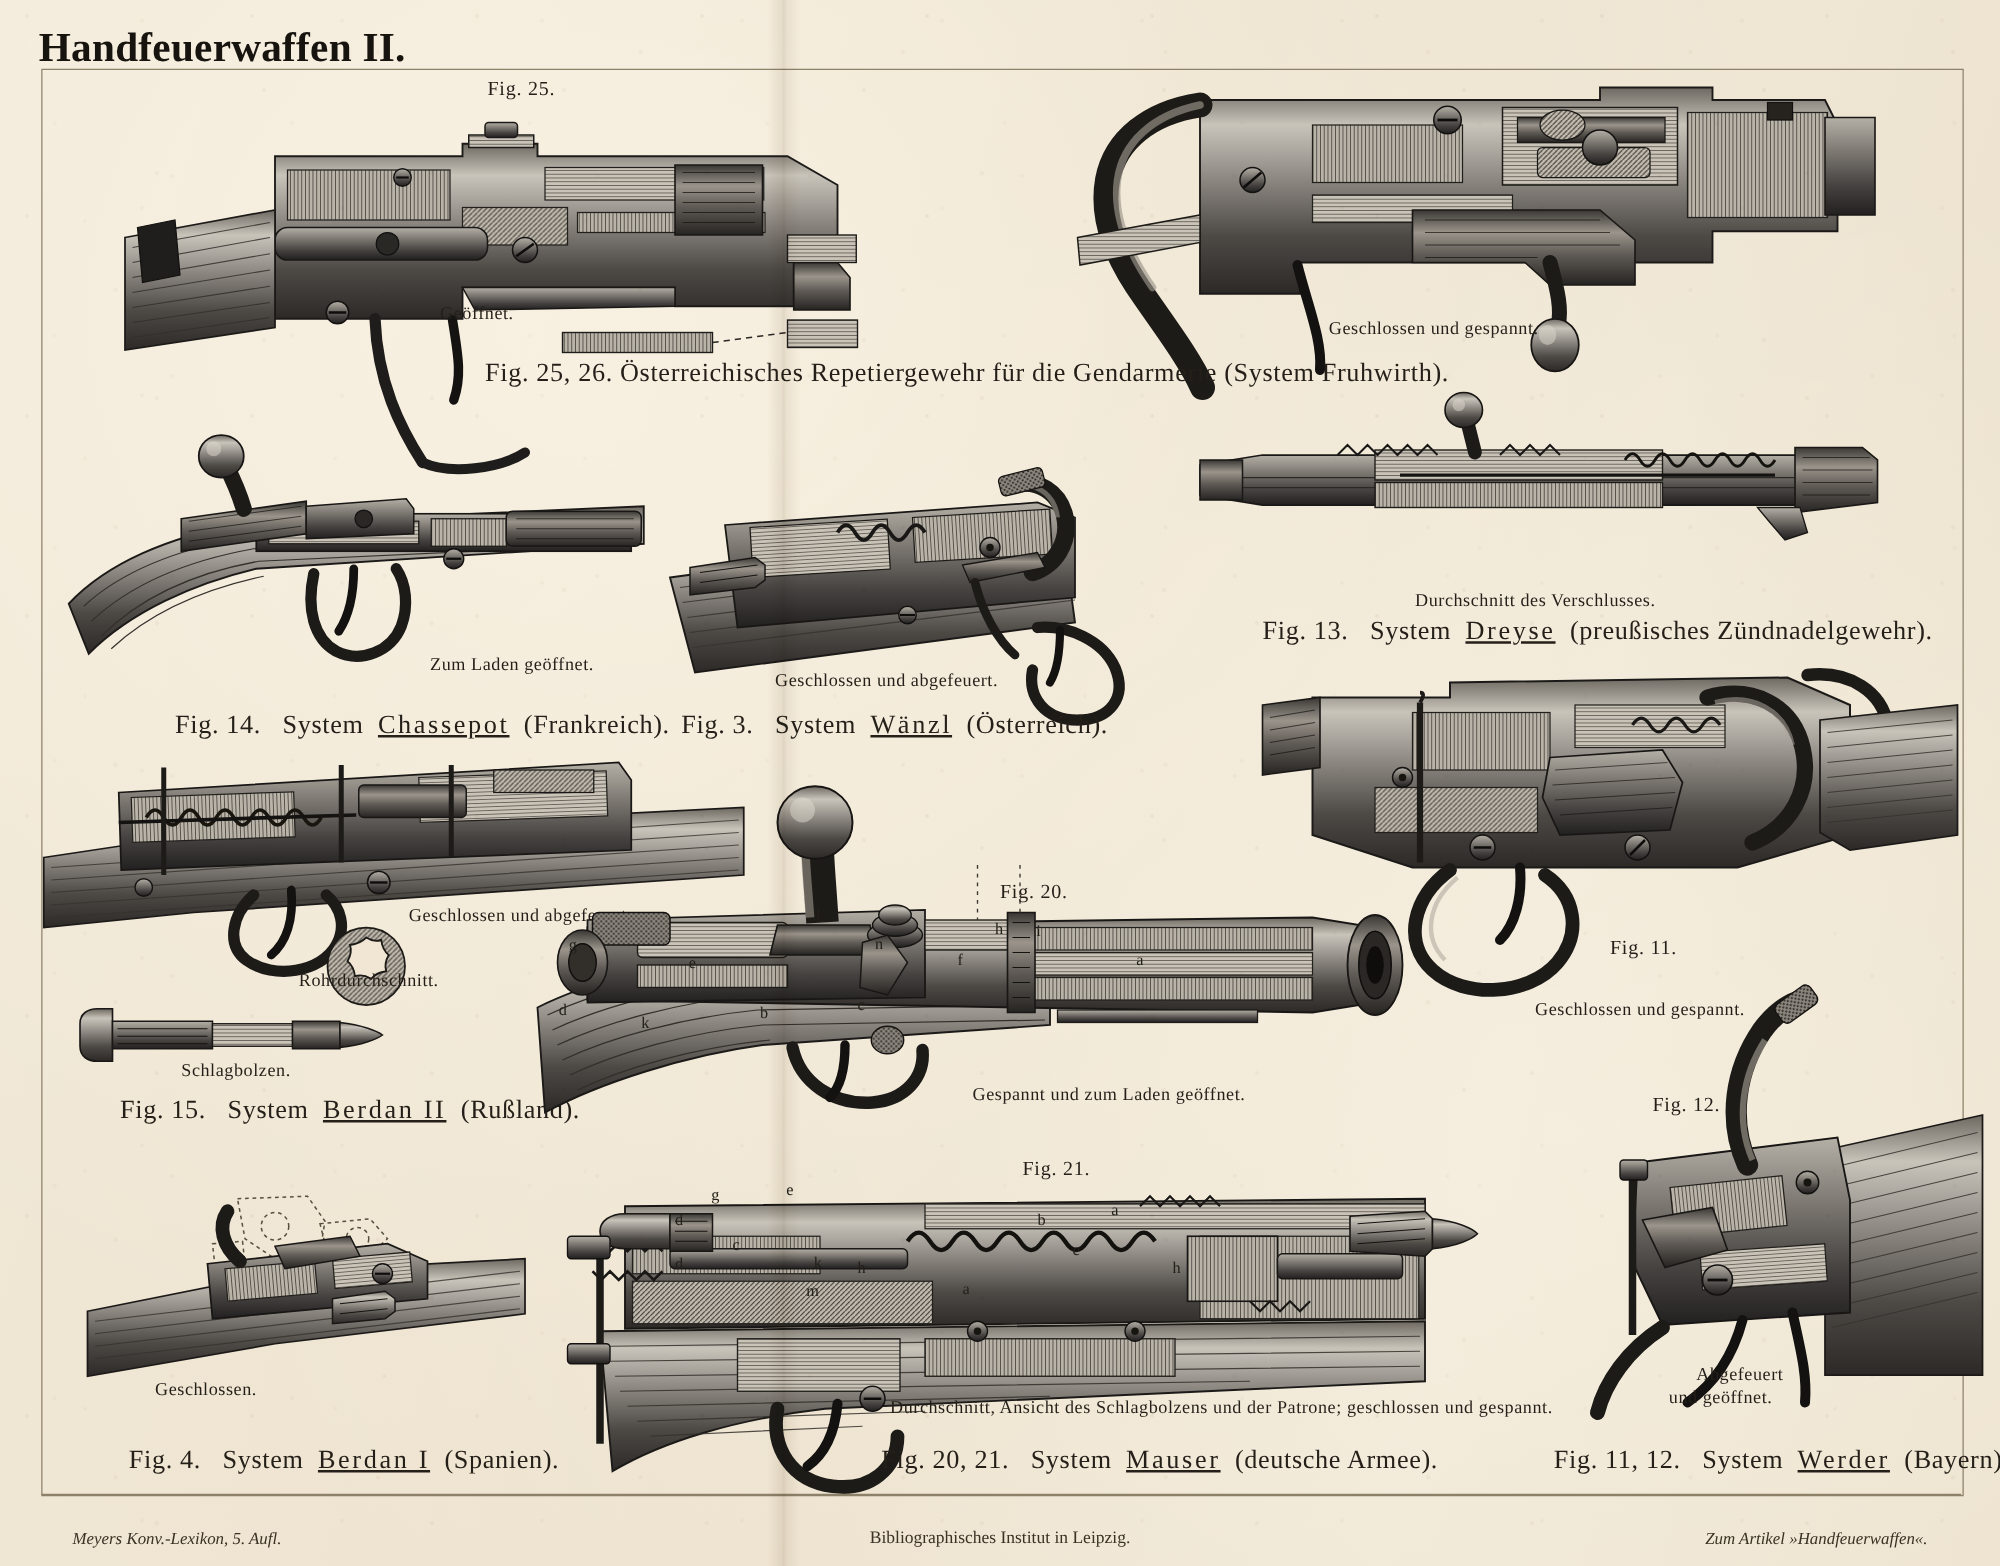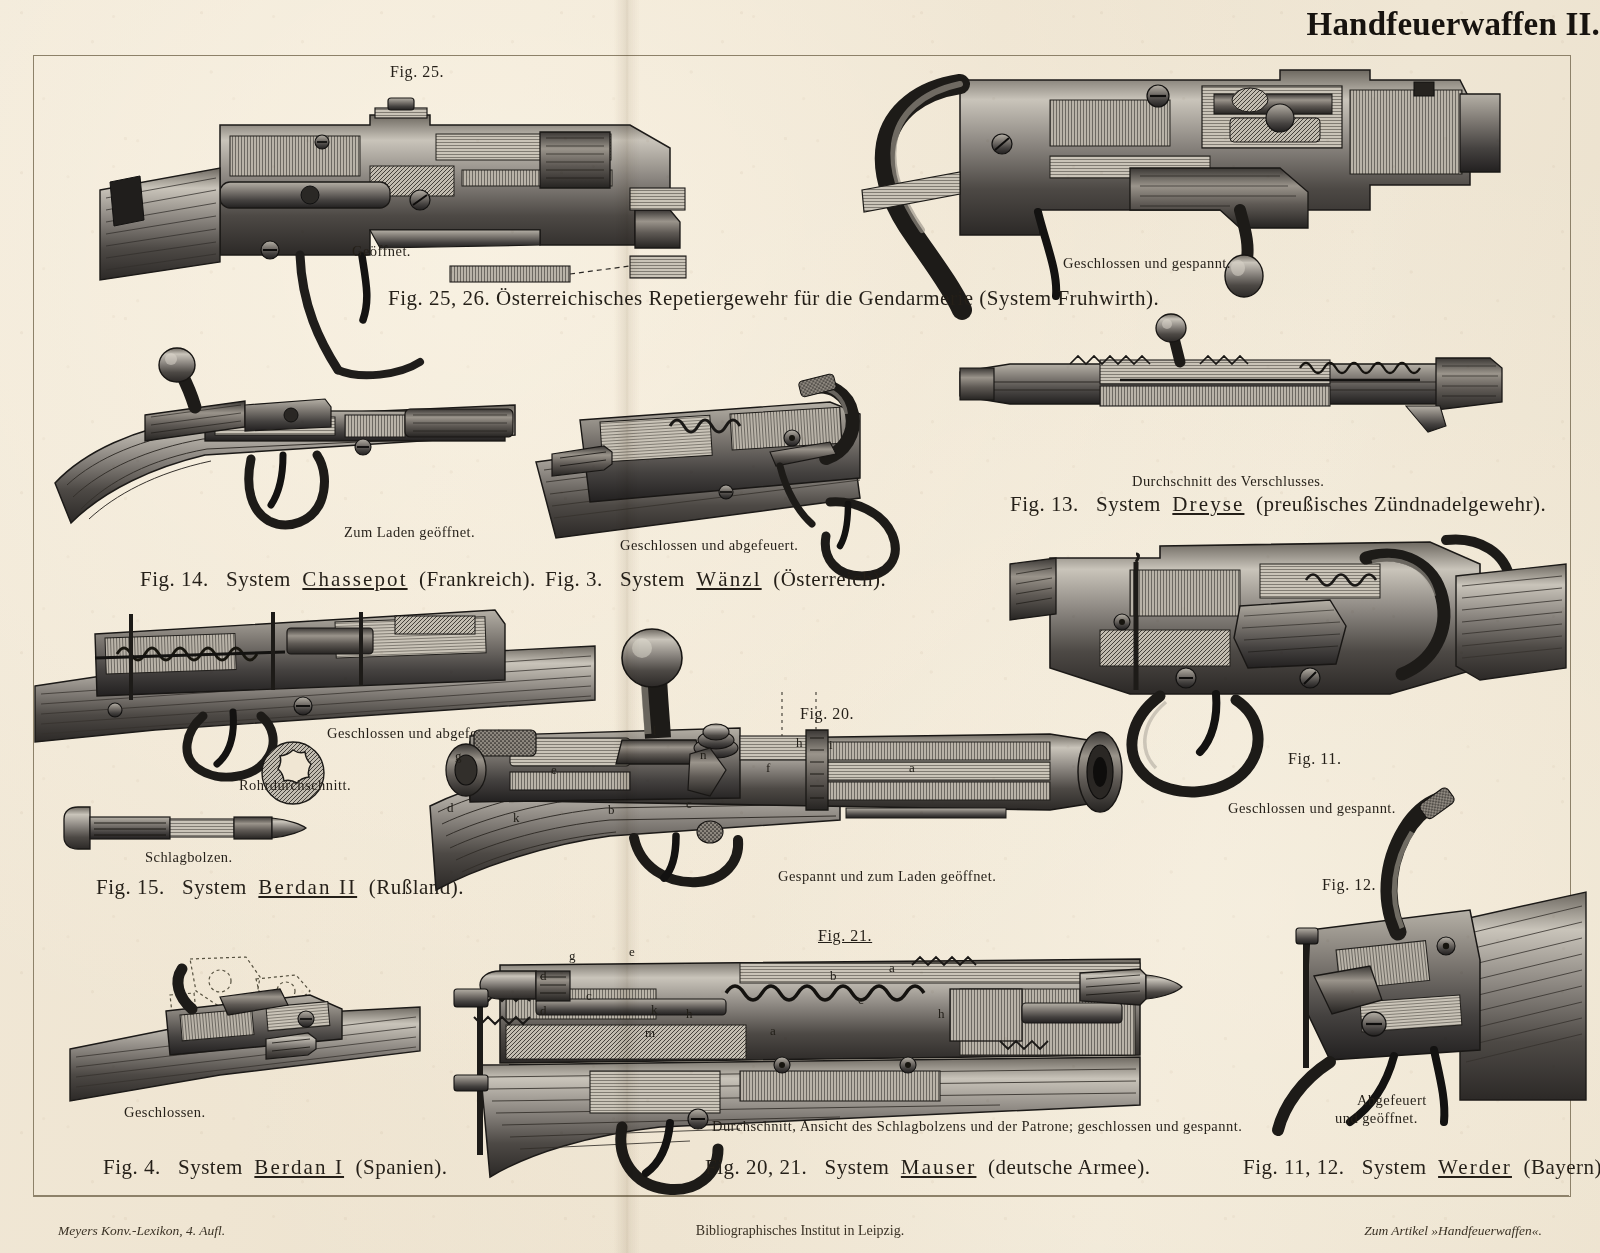--- a/index.html
+++ b/index.html
@@ -37,21 +37,21 @@
     background:linear-gradient(90deg,rgba(120,95,60,0) 0%,rgba(120,95,60,.13) 42%,rgba(120,95,60,.19) 50%,rgba(120,95,60,.10) 60%,rgba(120,95,60,0) 100%);
     mix-blend-mode:multiply;opacity:.8;
   }
   #frame{
     position:absolute;left:33px;top:55px;width:1536px;height:1140px;
     border:1.2px solid #8d8169;
   }
   .rule{position:absolute;height:0;border-top:1.1px solid #8d8169;}
 
   h1#title{
-    position:absolute;left:0;right:0;top:6px;margin:0;text-align:right;
+    position:absolute;left:0;right:0;top:6px;margin:15px;text-align:left;
     font-size:33px;font-weight:700;letter-spacing:.2px;
     font-family:"Liberation Serif", serif;
     color:#17130f;
     padding-left:16px;
   }
   .cap{
     position:absolute;white-space:nowrap;color:#241f18;
     font-family:"Liberation Serif", serif;
   }
   .cap.state{font-size:14.5px;letter-spacing:.45px;}
@@ -571,21 +571,21 @@
   <div class="lab" style="left:766px;top:760px;">f</div>
   <div class="lab" style="left:796px;top:735px;">h</div>
   <div class="lab" style="left:829px;top:737px;">i</div>
   <div class="lab" style="left:909px;top:760px;">a</div>
   <div class="lab" style="left:447px;top:800px;">d</div>
   <div class="lab" style="left:513px;top:810px;">k</div>
   <div class="lab" style="left:608px;top:802px;">b</div>
   <div class="lab" style="left:686px;top:796px;">c</div>
   <div class="cap state" style="left:778px;top:868px;">Gespannt und zum Laden geöffnet.</div>
 
-  <div class="cap fign" style="left:818px;top:927px;text-decoration:underline;">Fig. 21.</div>
+  <div class="cap fign" style="left:818px;top:927px;">Fig. 21.</div>
   <div class="eng" style="left:440px;top:945px;">
     <svg width="740" height="250" viewBox="0 0 740 250">
 
       <path d="M60 20 L700 14 L700 110 L60 118 Z" fill="url(#st1)" stroke="#191715" stroke-width="1.5"></path>
 
       <rect x="300" y="18" width="400" height="20" fill="url(#hatchH)" stroke="#22201d" stroke-width="1"></rect>
 
       <rect x="66" y="44" width="150" height="30" fill="url(#hatchA)" stroke="#22201d" stroke-width="1"></rect>
       <rect x="66" y="80" width="240" height="34" fill="url(#hatchD)" stroke="#22201d" stroke-width="1"></rect>
       <rect x="520" y="44" width="175" height="66" fill="url(#hatchA)" stroke="#22201d" stroke-width="1"></rect>
@@ -651,19 +651,19 @@
   <div class="lab" style="left:645px;top:1025px;">m</div>
   <div class="cap state" style="left:712px;top:1118px;">Durchschnitt, Ansicht des Schlagbolzens und der Patrone; geschlossen und gespannt.</div>
   <div class="cap fig" style="left:705px;top:1155px;">
     <span>Fig. 20, 21.</span>
     <span>&nbsp; </span><span>System</span>
     <span>&nbsp;</span><span class="sp">Mauser</span>
     <span>&nbsp;</span><span>(deutsche Armee).</span>
   </div>
 
   <div class="rule" style="left:33px;top:1195px;width:1536px;"></div>
-  <div class="foot l">Meyers Konv.-Lexikon, 4. Aufl.</div>
+  <div class="foot l">Meyers Konv.-Lexikon, 5. Aufl.</div>
   <div class="foot c">Bibliographisches Institut in Leipzig.</div>
   <div class="foot r">Zum Artikel »Handfeuerwaffen«.</div>
 
   <div id="grain"></div>
   <div id="fold"></div>
 </div>
 
 </body></html>

